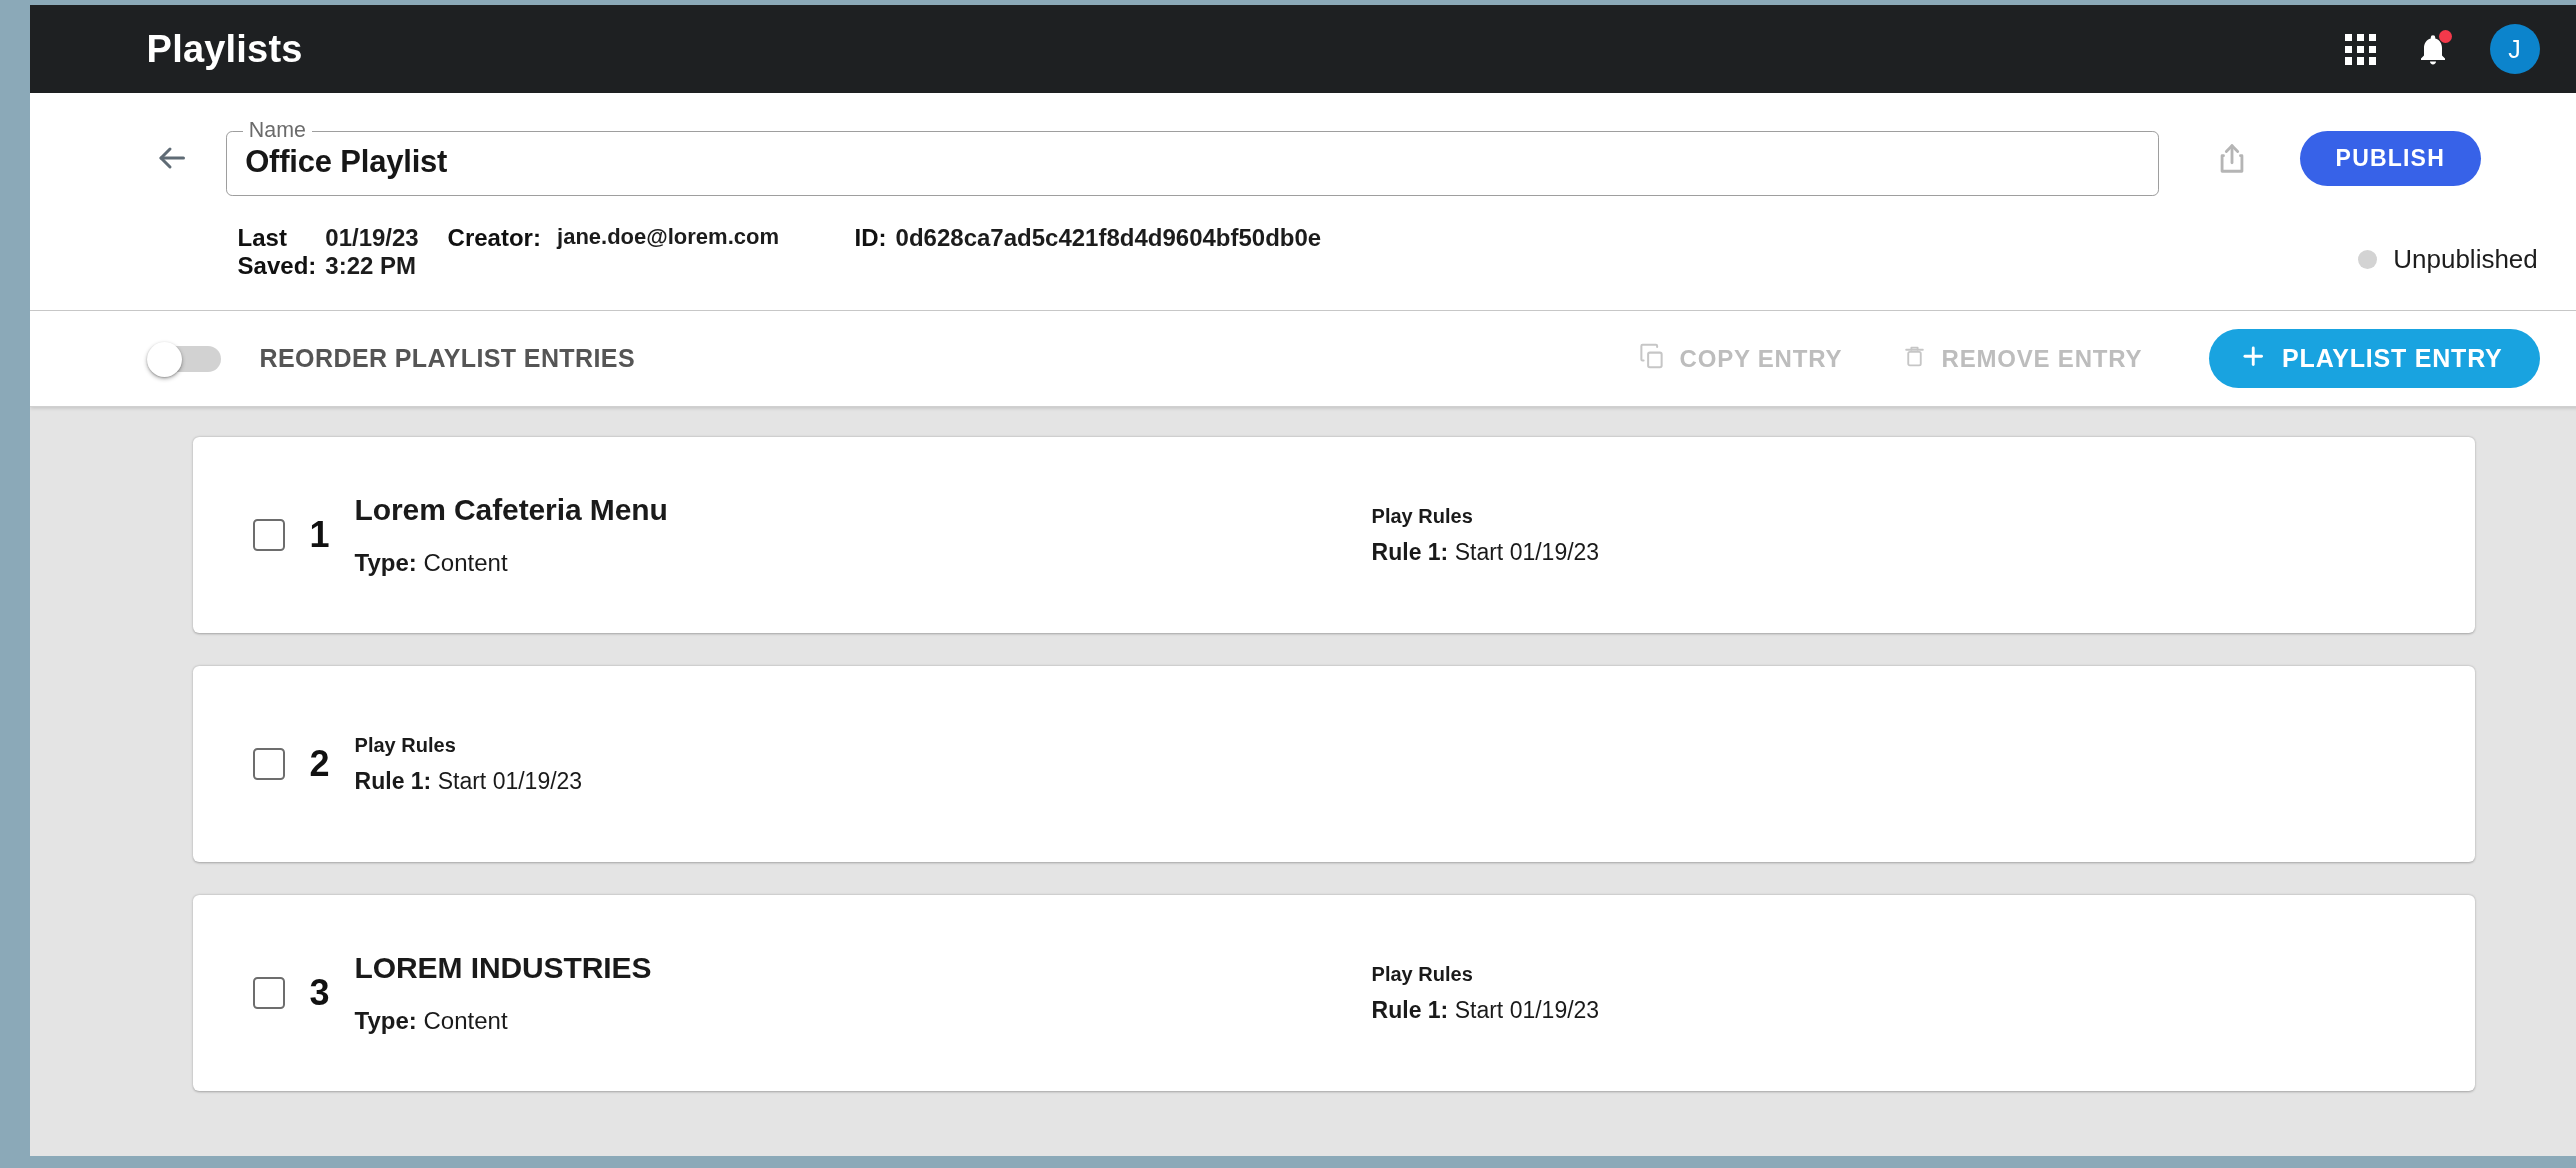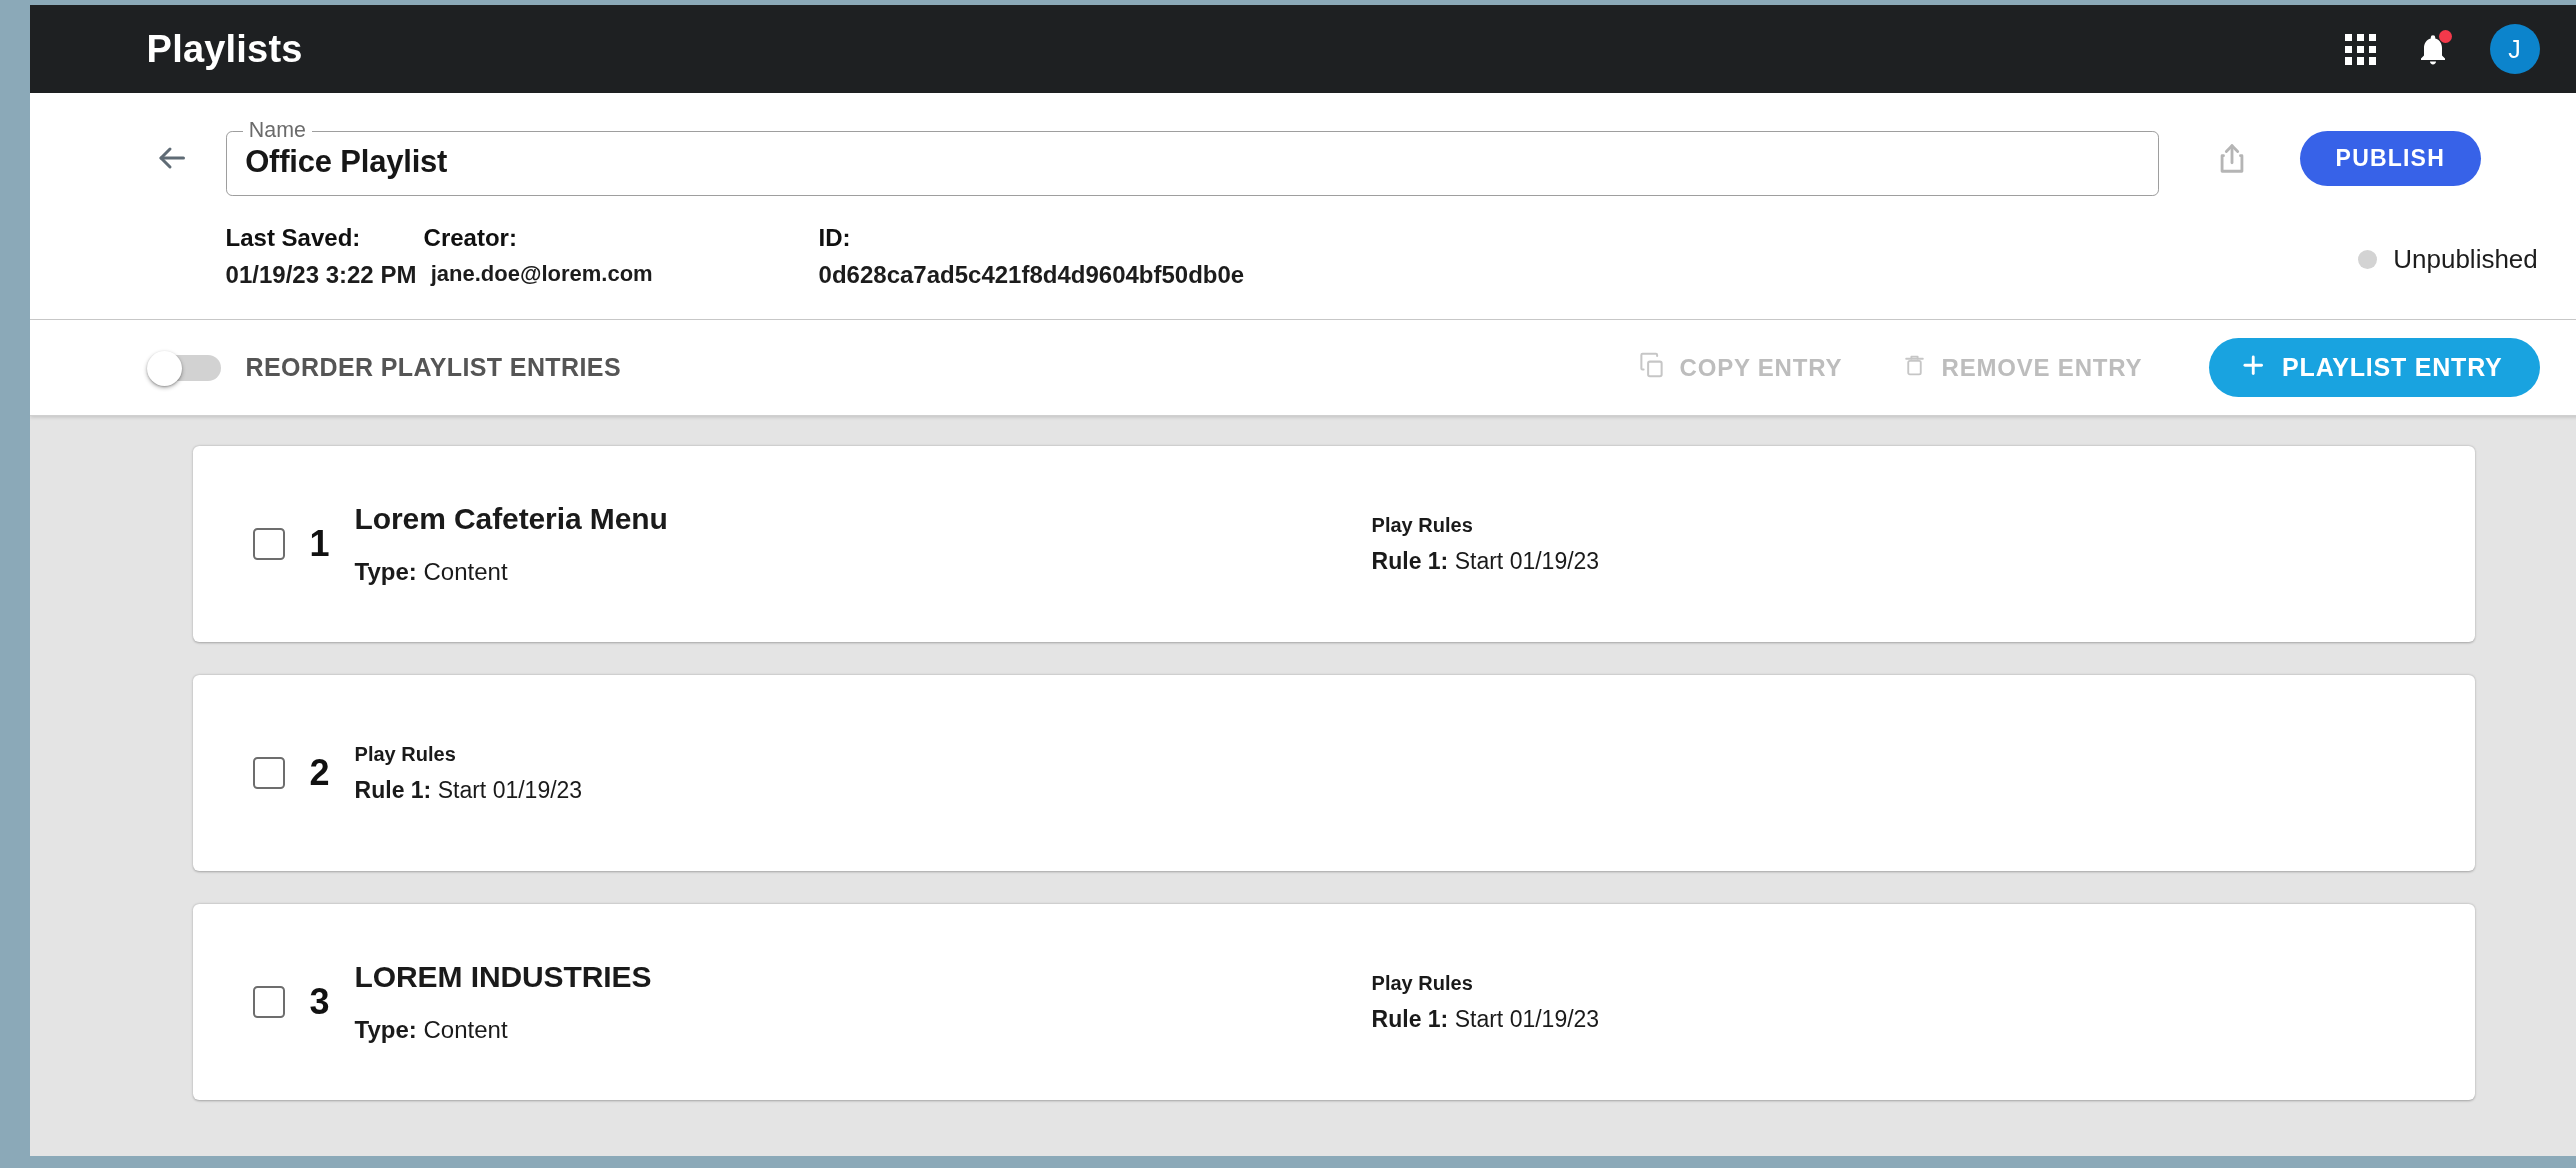--- a/index.html
+++ b/index.html
@@ -144,21 +144,21 @@
   }
 
   
   .meta-row {
     position: relative;
     margin-top: 28px;
     padding-left: 79px;
     display: flex;
     align-items: flex-start;
   }
-  .meta-col { display: flex; flex-direction: column; gap: 9px; }
+  .meta-col { display: flex; flex-direction: row; gap: 9px; margin-left: 12px; }
   .meta-col.c1 { width: 198px; }
   .meta-col.c2 { width: 395px; }
   .meta-label {
     font-size: 24px;
     font-weight: 700;
     color: #101010;
   }
   .meta-value {
     font-size: 24px;
     font-weight: 700;
@@ -187,21 +187,21 @@
     background: #ffffff;
     height: 96px;
     display: flex;
     align-items: center;
     padding: 0 54px 0 117px;
     border-bottom: 0.9px solid #D0D0D0;
     box-shadow: 0 1.8px 3.6px rgba(0,0,0,0.14);
     z-index: 2;
   }
 
-  .toggle-wrap { display: flex; align-items: center; gap: 25px; cursor: pointer; }
+  .toggle-wrap { display: flex; align-items: center; gap: 39px; cursor: pointer; }
   .toggle {
     position: relative;
     width: 74px; height: 34px;
   }
   .toggle-track {
     position: absolute;
     left: 18px; top: 4.5px;
     width: 56px; height: 26px;
     background: #D2D2D2;
     border-radius: 13.4px;

